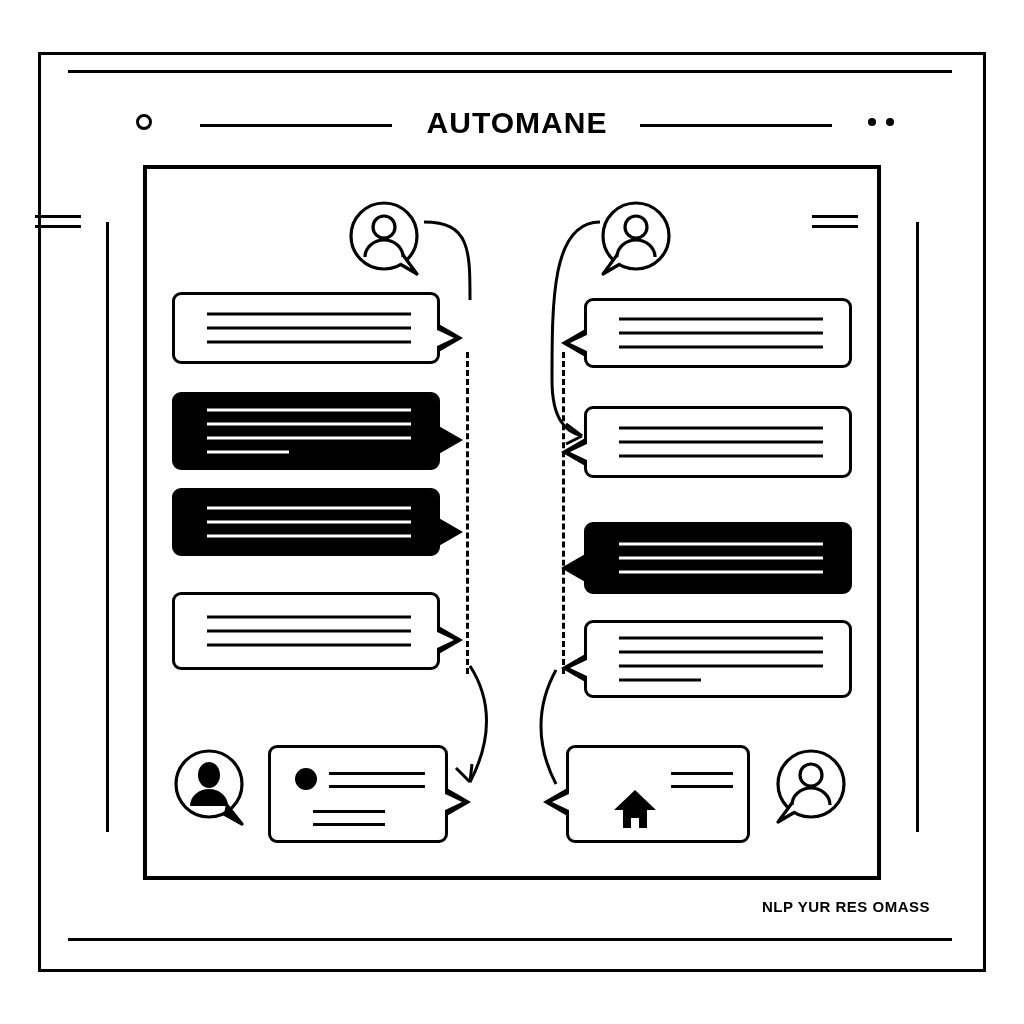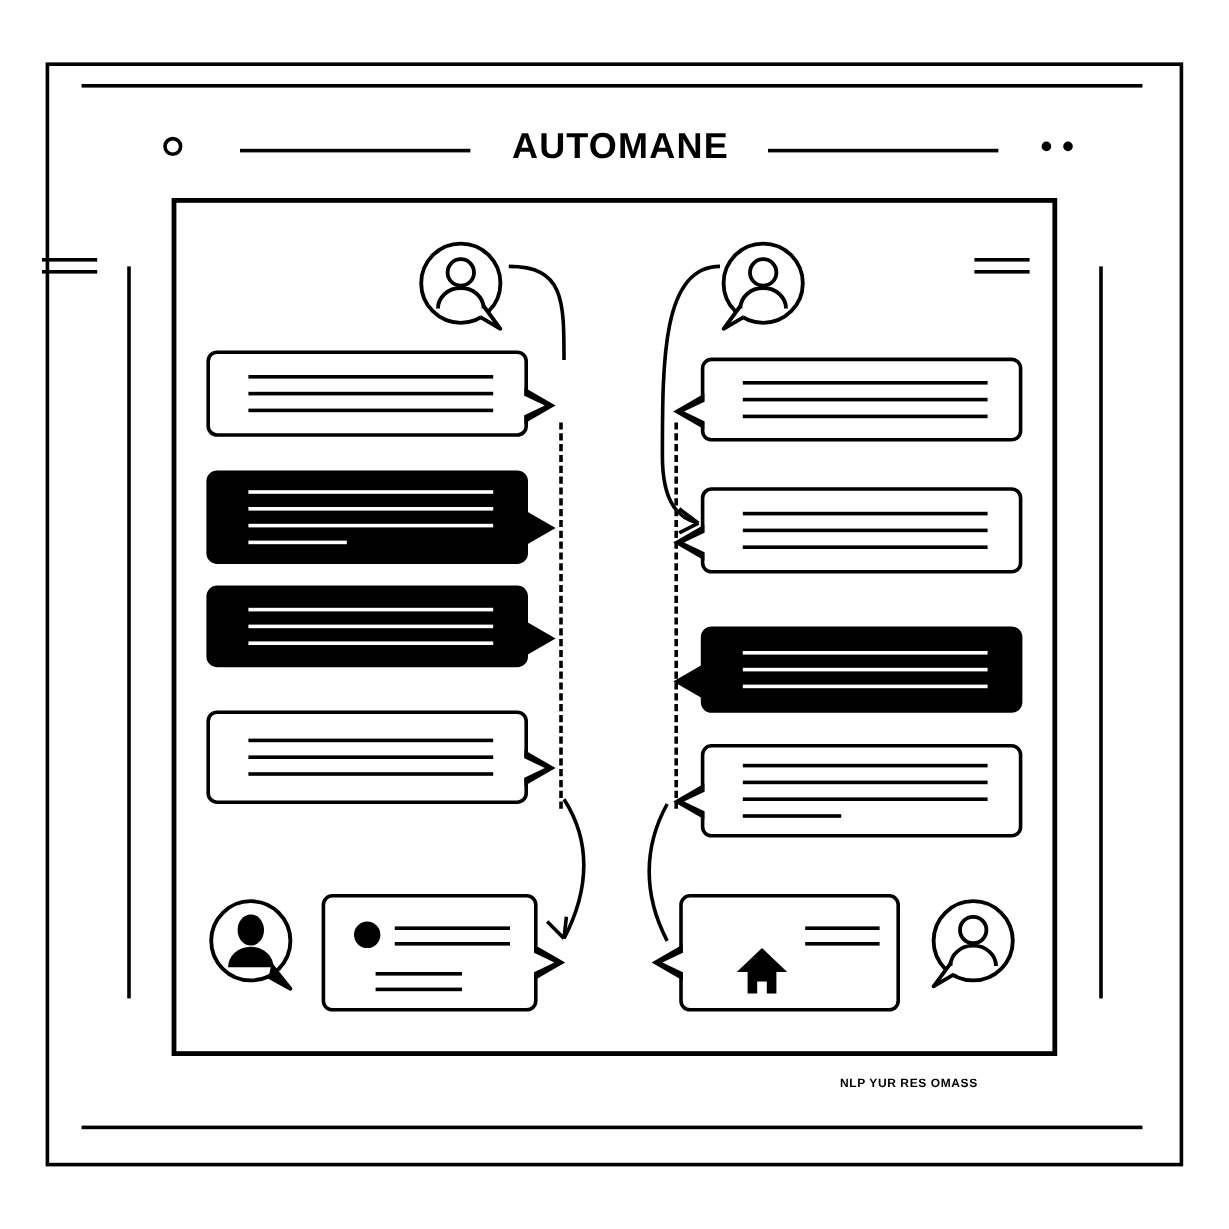--- a/index.html
+++ b/index.html
@@ -300,22 +300,22 @@
     left: 0; top: 0;
     width: 1024px; height: 1024px;
     pointer-events: none;
   }
 
   
   .caption {
     position: absolute;
     left: 700px; top: 898px;
     width: 230px;
-    text-align: left;
-    font-size: 10px;
+    text-align: right;
+    font-size: 15px;
     font-weight: bold;
     letter-spacing: 0.5px;
     white-space: nowrap;
   }
 </style>
 </head>
 <body>
 
 <div class="page">
 

